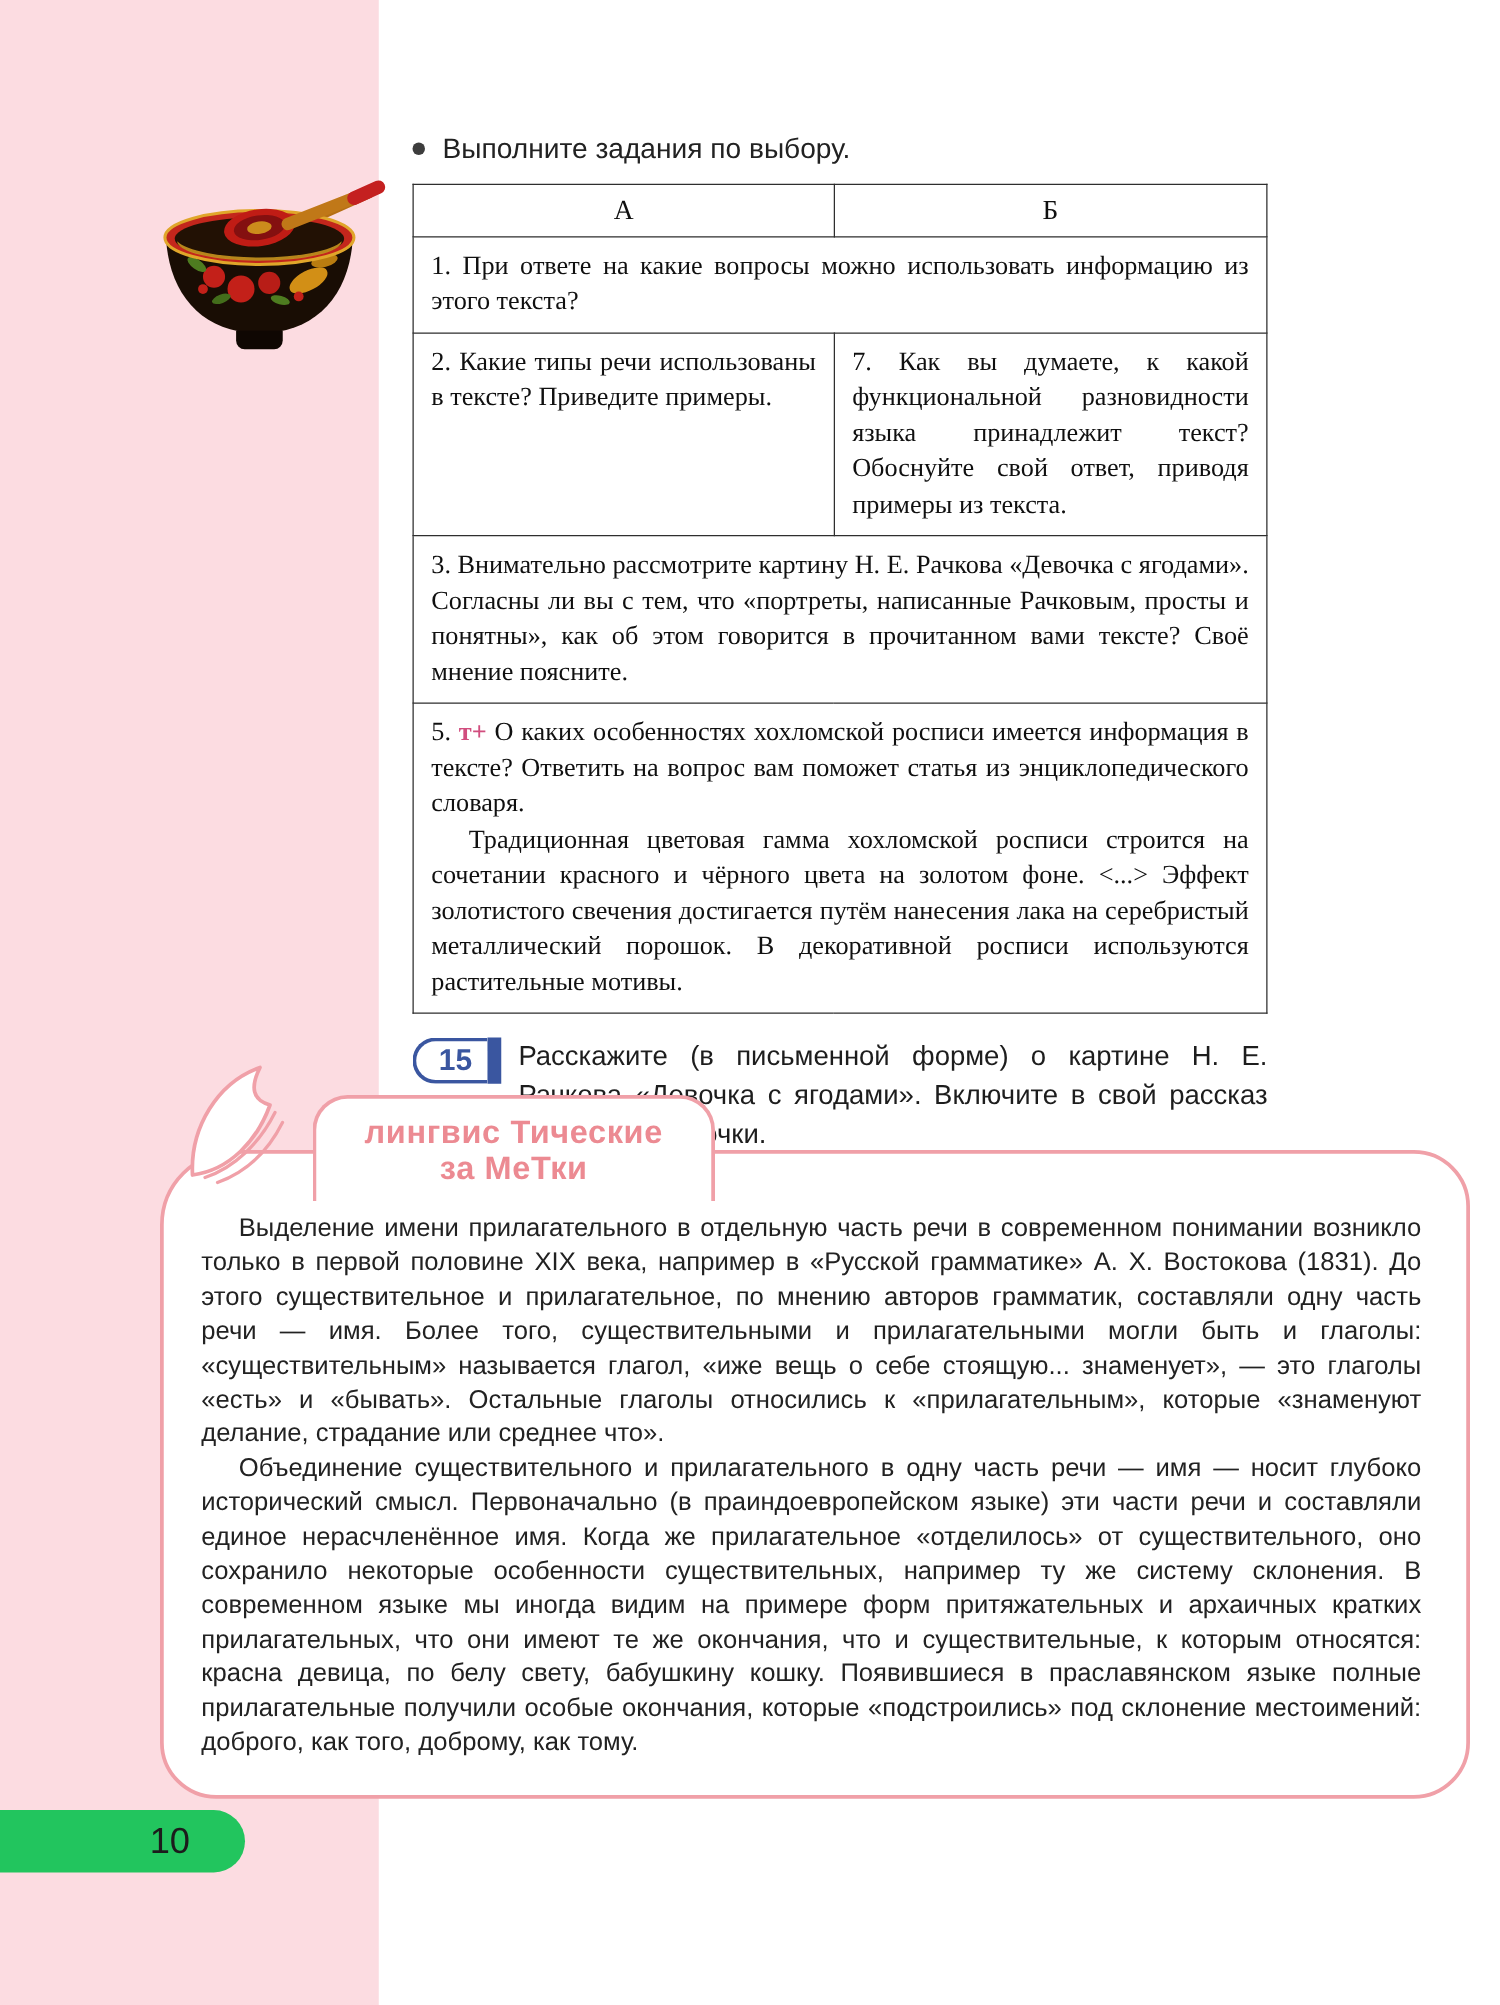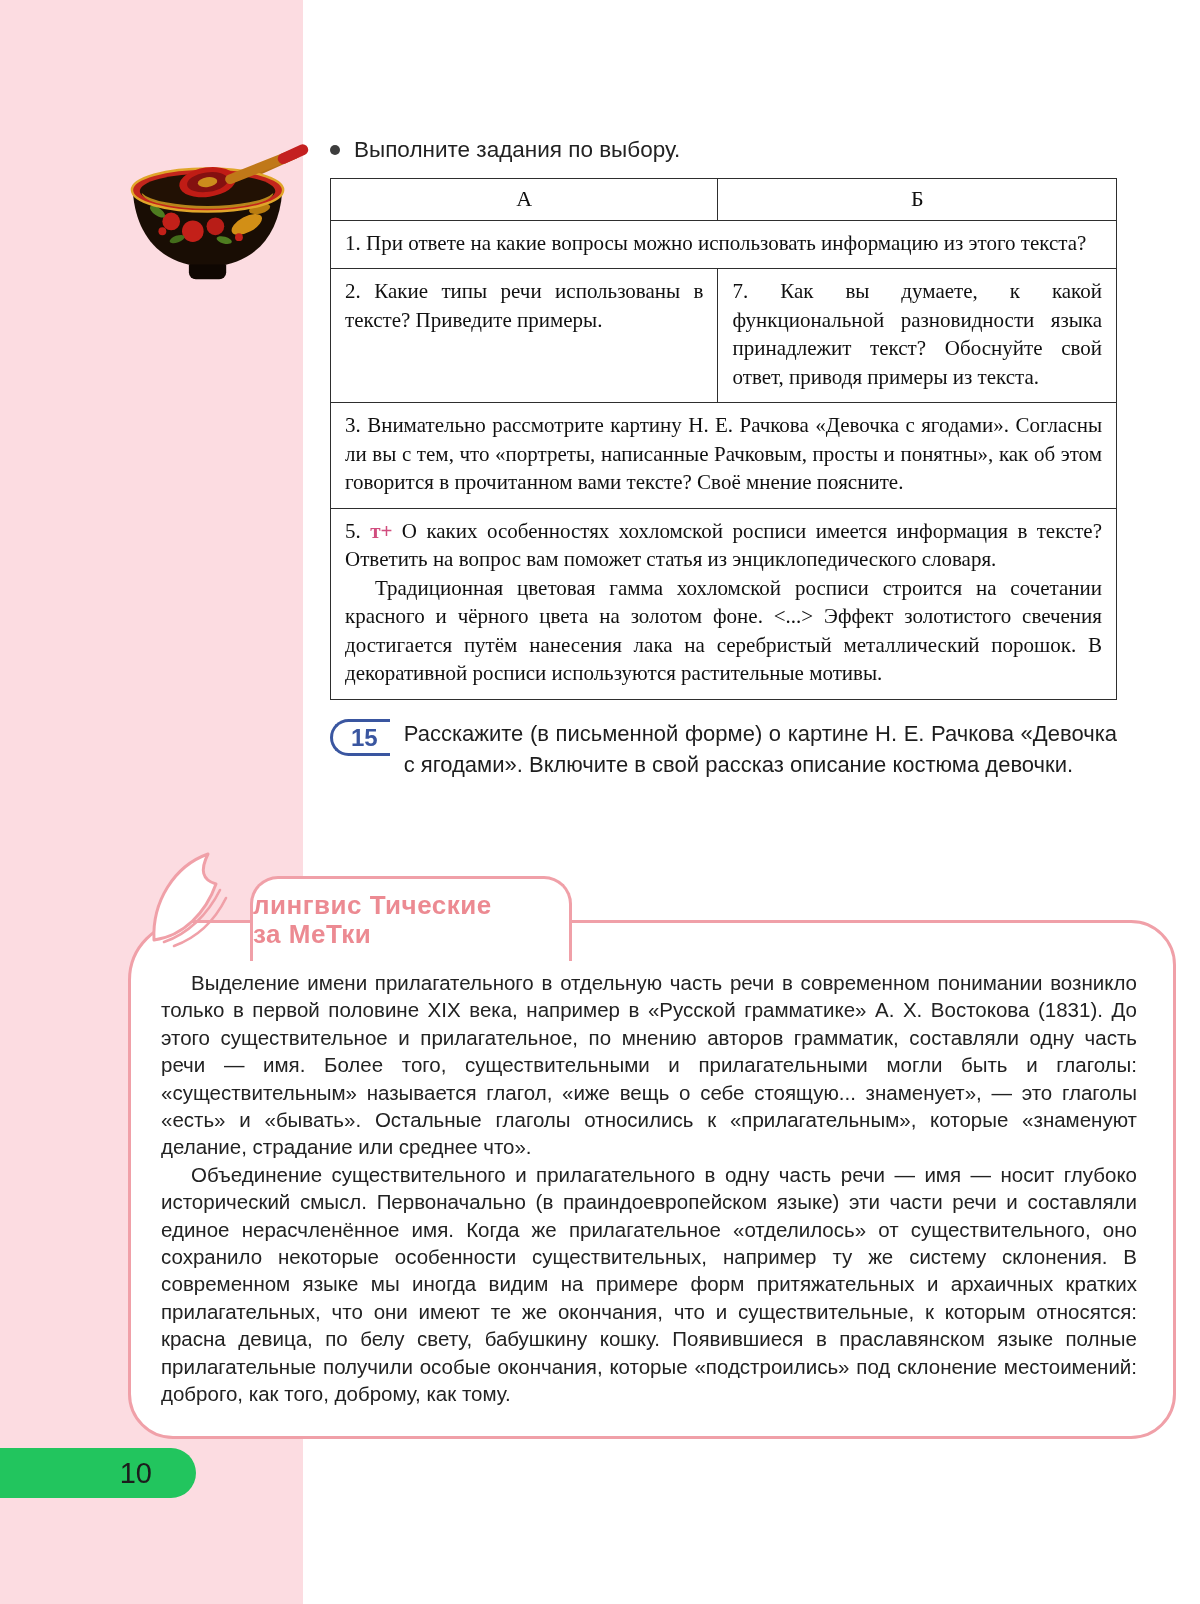--- a/index.html
+++ b/index.html
@@ -10,21 +10,21 @@
     font-family:"Liberation Sans","DejaVu Sans",sans-serif;
     color:#1c1c1c;
     overflow:hidden;
   }
   .pink-band{
     position:absolute;left:0;top:0;width:303px;height:1604px;
     background:var(--pink-band,#fcdce1);
   }
   .bowl-wrap{position:absolute;left:106px;top:136px;width:207px;height:162px;}
 
-  .content{position:absolute;left:330px;top:106px;width:787px;margin-top:31px;}
+  .content{position:absolute;left:330px;top:106px;width:684px;}
 
   .instruction{display:flex;align-items:center;gap:14px;font-size:22.5px;color:#222;}
   .bullet-dot{width:10px;height:10px;border-radius:50%;background:#3d3d3d;flex:none;}
 
   table.tasks{
     margin-top:15px;border-collapse:collapse;width:100%;
     font-family:"Liberation Serif","DejaVu Serif",serif;
     font-size:21px;line-height:28.5px;color:#101010;
   }
   table.tasks th,table.tasks td{
@@ -35,21 +35,21 @@
   }
   table.tasks td{padding:8px 14px 11px;text-align:justify;}
   .col-a{width:49.3%;}
   td.row5 p{margin:0;}
   td.row5 .p2{text-indent:30px;}
   .marker{color:var(--marker-pink,#d14d7e);font-weight:bold;}
 
   .exercise{
     margin-top:18px;font-size:22px;line-height:31px;color:#1d1d1d;text-align:justify;
   }
-  .badge{float:left;margin:1px 14px 0 0;display:flex;height:37px;flex-direction:column;}
+  .badge{float:left;margin:1px 14px 0 0;display:flex;height:37px;}
   .badge-num{
     border:3px solid var(--badge-blue,#3a56a0);border-right:none;
     border-radius:19px 0 0 19px;
     color:var(--badge-blue,#3a56a0);font-weight:bold;font-size:24px;
     display:flex;align-items:center;padding:0 12px 0 18px;background:#fff;
   }
   .badge-bar{width:11px;background:var(--badge-blue,#3a56a0);}
 
   .notes-box{
     position:absolute;left:128px;top:920px;width:1048px;box-sizing:border-box;
@@ -62,21 +62,21 @@
     font-size:20.5px;line-height:27.4px;text-align:justify;color:#222;
   }
   .notes-text p{margin:0;text-indent:30px;}
   .notes-text .it{}
 
   .notes-tab{
     position:absolute;left:250px;top:876px;width:316px;height:82px;
     background:#ffffff;
     border:3px solid var(--notes-border,#f0a0a8);border-bottom:none;
     border-radius:28px 28px 0 0;
-    display:flex;flex-direction:column;align-items:flex-start;justify-content:center;
+    display:flex;flex-direction:column;align-items:center;justify-content:center;
     z-index:3;
   }
   .notes-title{
     color:var(--notes-title,#ec8a92);font-weight:bold;font-size:26px;line-height:29px;
     letter-spacing:0.5px;text-align:center;white-space:pre;
   }
   .pages-icon{position:absolute;left:146px;top:846px;z-index:4;}
 
   .page-pill{
     position:absolute;left:0;top:1448px;width:196px;height:50px;box-sizing:border-box;

